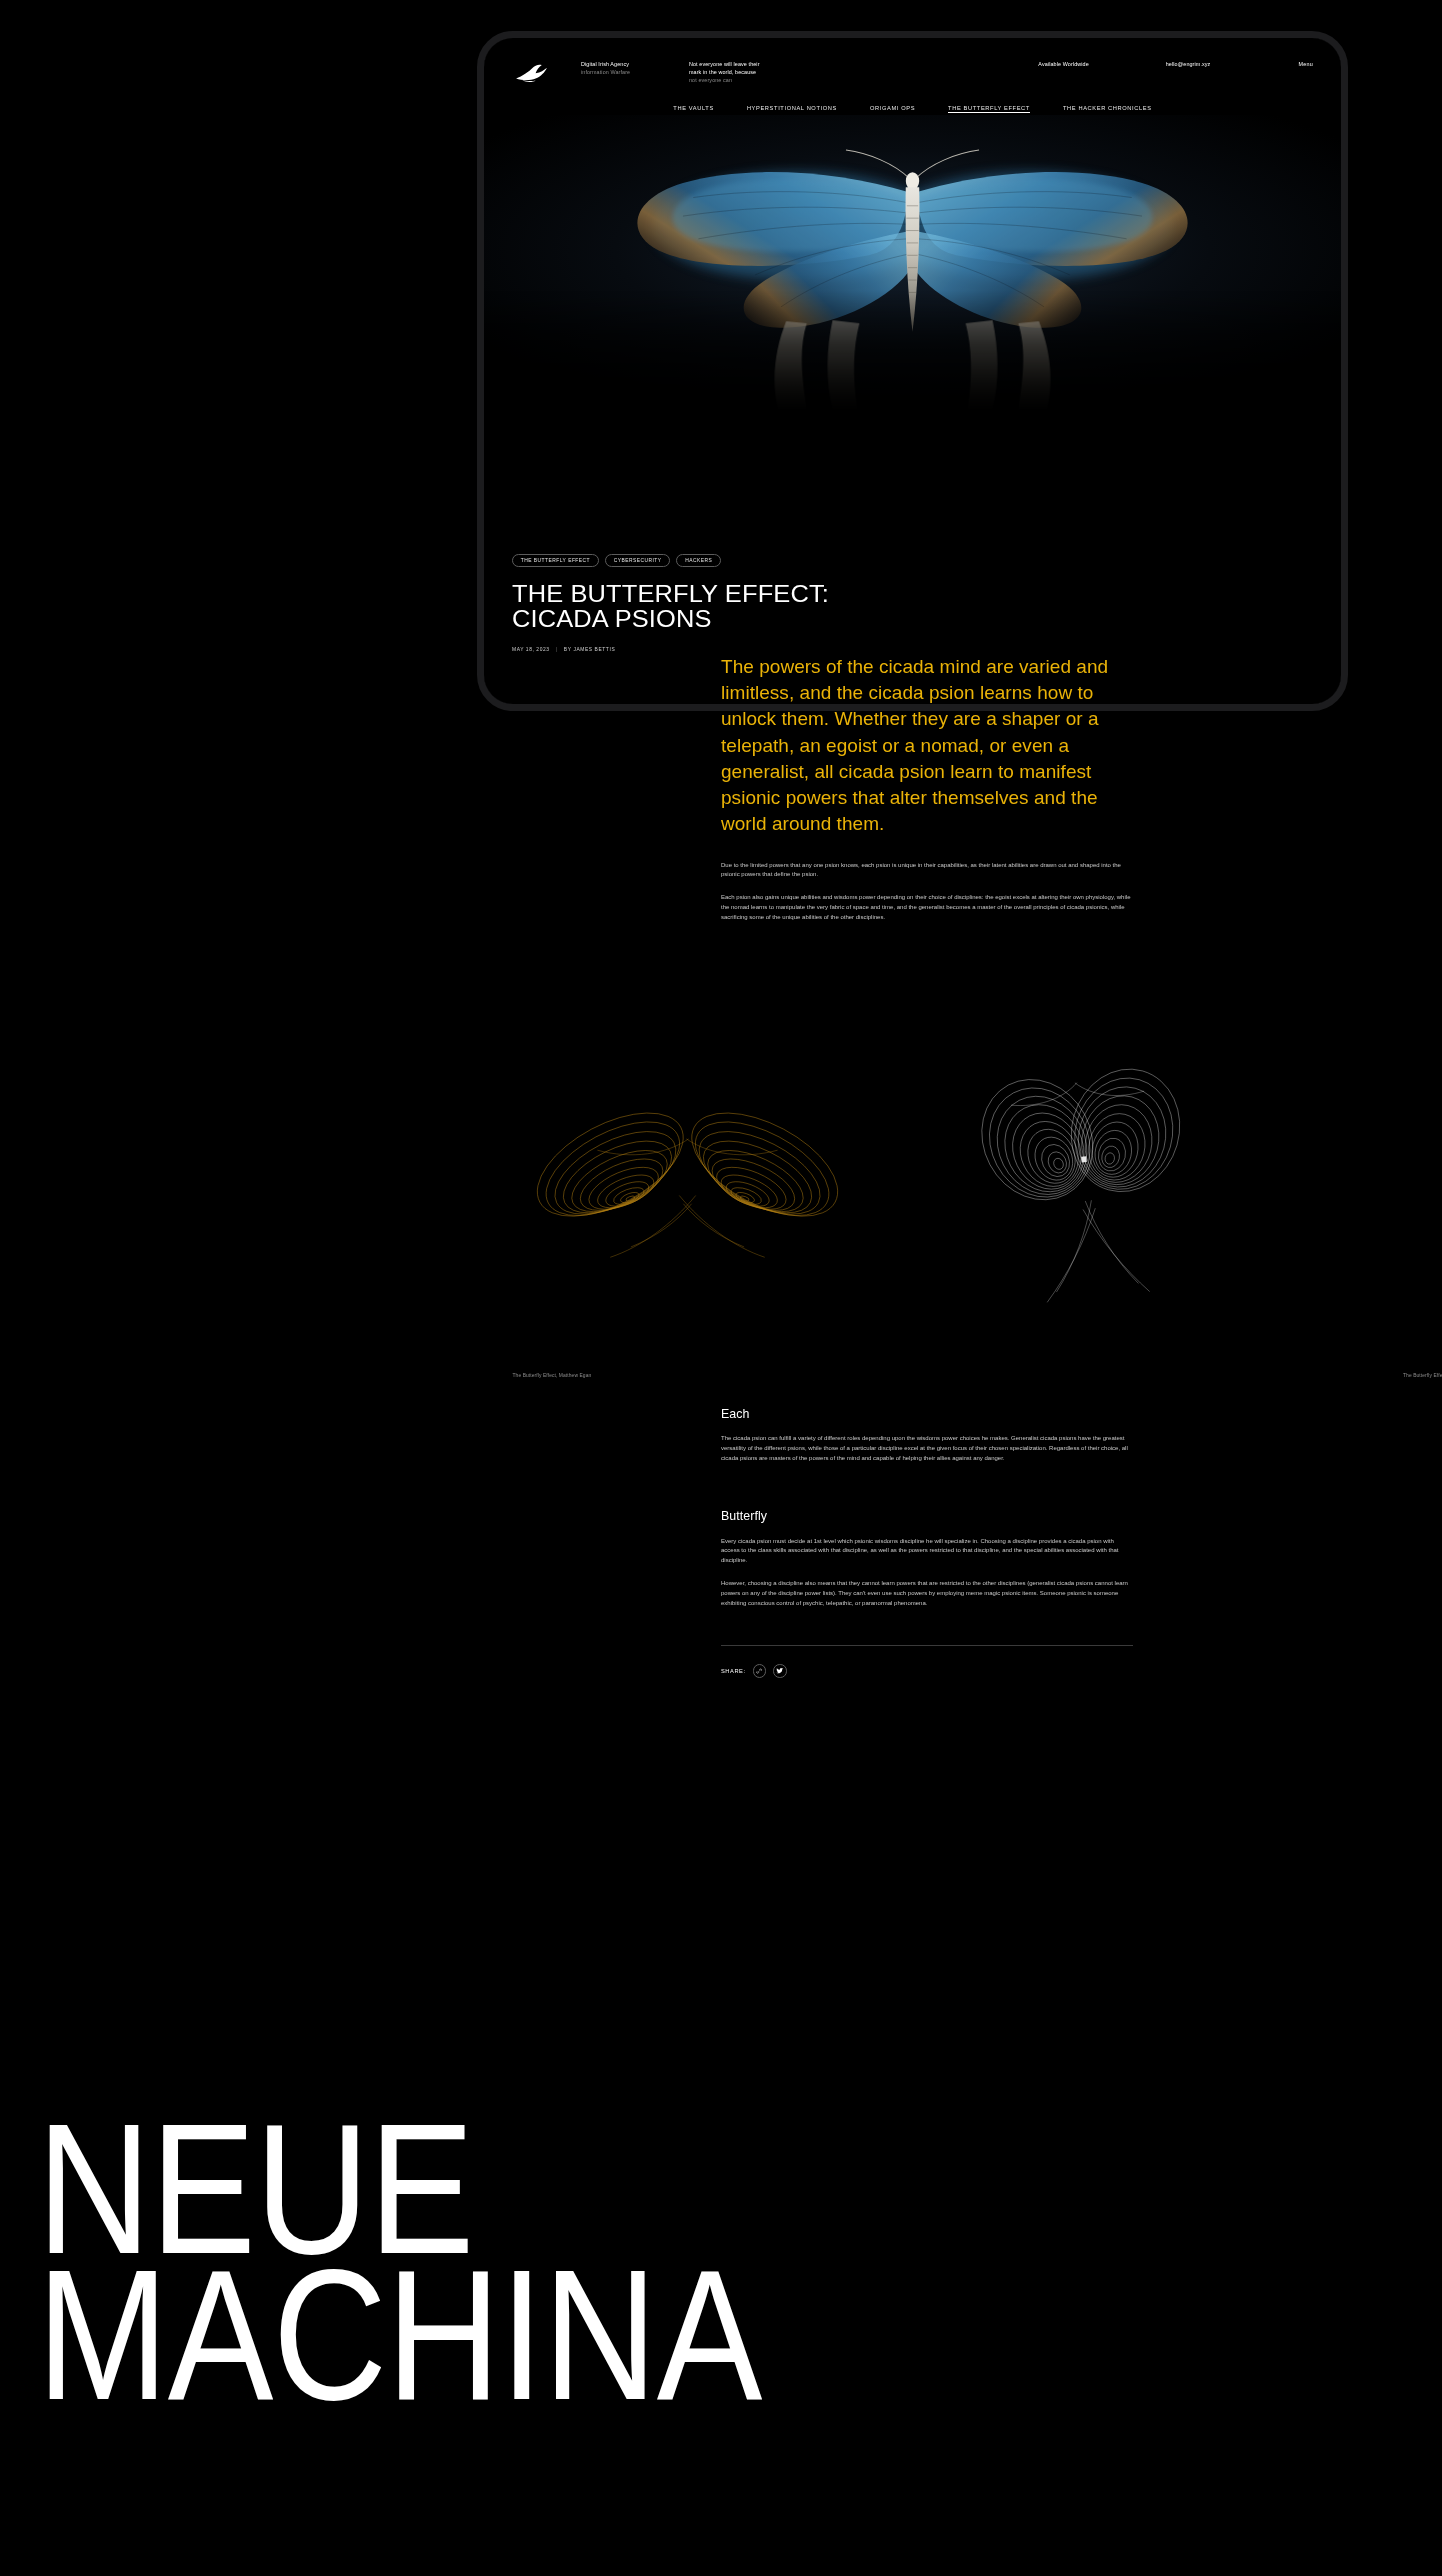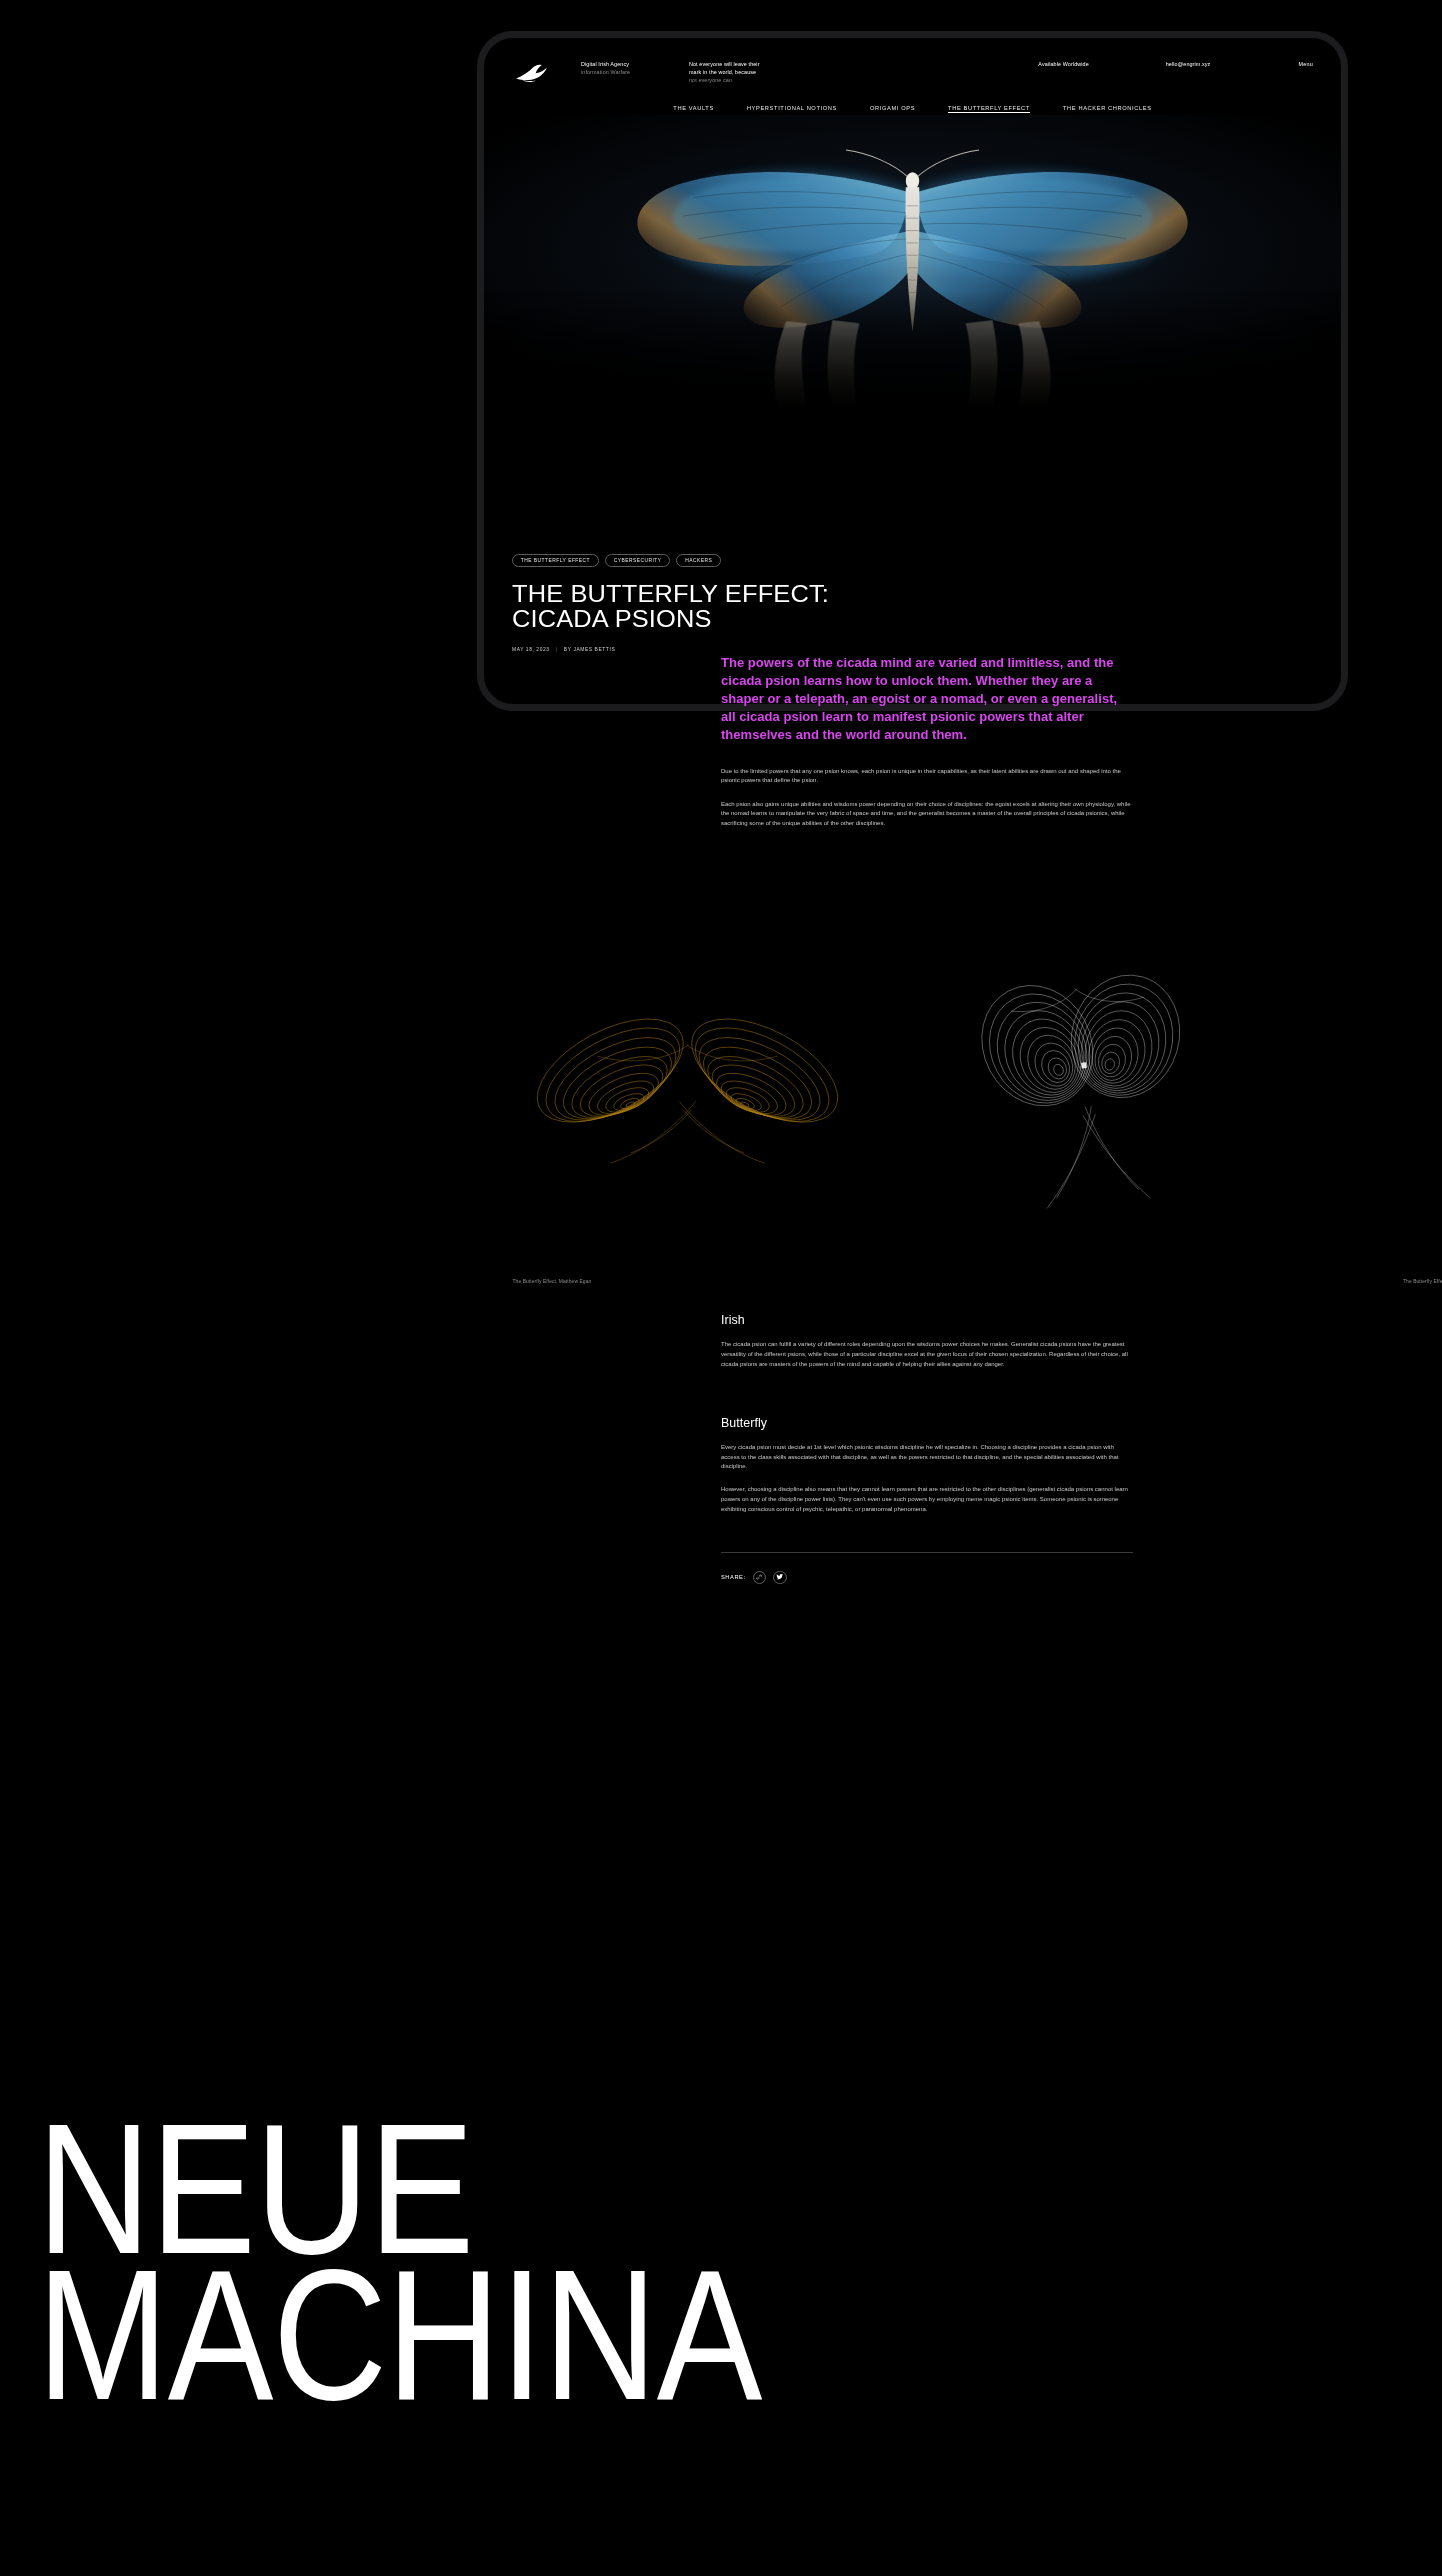--- a/index.html
+++ b/index.html
@@ -153,25 +153,24 @@
     position: absolute;
     left: 497px;
     top: 654px;
     width: 845px;
   }
   .col {
     width: 412px;
     margin-left: 224px;
   }
   .lead {
-    font-size: 13px;
+    font-size: 19px;
     line-height: 1.38;
     letter-spacing: 0.002em;
-    color: #d946ef;
-    font-weight: bold;
+    color: #eab308;
   }
   .para {
     font-size: 6px;
     line-height: 1.62;
     color: #c9c9c9;
     margin-top: 13.4px;
   }
   .para.first { margin-top: 23px; }
 
   
@@ -522,21 +521,21 @@
               <rect x="-5" y="-6" width="10" height="11" fill="#ffffff" stroke="none"></rect>
             </g>
           </g>
         </g>
       </svg>
       <div class="fig-cap right">The Butterfly Effect, Artificial Intelligence</div>
     </div>
   </div>
 
   <div class="col" style="margin-top:10.3px">
-    <h2 class="section-h">Irish</h2>
+    <h2 class="section-h">Each</h2>
     <p class="para">The cicada psion can fulfill a variety of different roles depending upon the wisdoms power choices he makes. Generalist cicada psions have the greatest versatility of the different psions, while those of a particular discipline excel at the given focus of their chosen specialization. Regardless of their choice, all cicada psions are masters of the powers of the mind and capable of helping their allies against any danger.</p>
 
     <h2 class="section-h" style="margin-top:46px">Butterfly</h2>
     <p class="para">Every cicada psion must decide at 1st level which psionic wisdoms discipline he will specialize in. Choosing a discipline provides a cicada psion with access to the class skills associated with that discipline, as well as the powers restricted to that discipline, and the special abilities associated with that discipline.</p>
     <p class="para">However, choosing a discipline also means that they cannot learn powers that are restricted to the other disciplines (generalist cicada psions cannot learn powers on any of the discipline power lists). They can't even use such powers by employing meme magic psionic items. Someone psionic is someone exhibiting conscious control of psychic, telepathic, or paranormal phenomena.</p>
 
     <div class="rule"></div>
 
     <div class="share-row">
       <span class="share-label">SHARE:</span>

